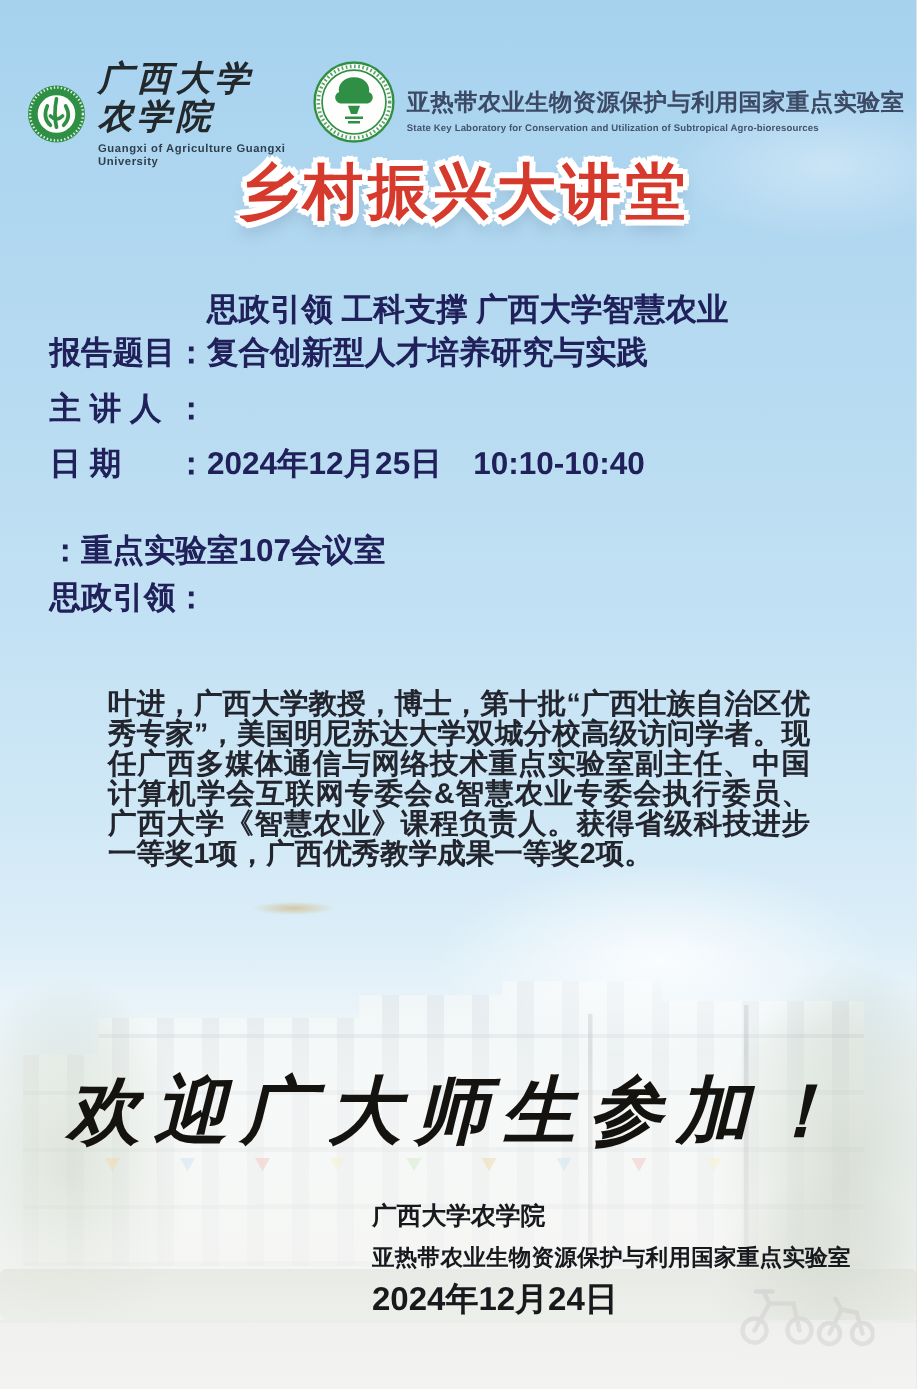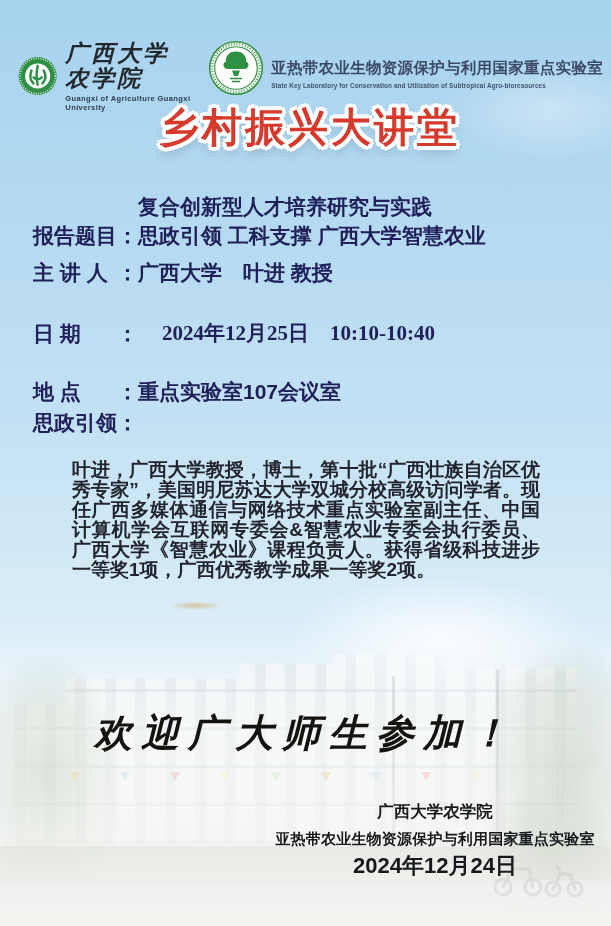--- a/index.html
+++ b/index.html
@@ -73,35 +73,35 @@
   }
 
   
   .info{ position:absolute; left:33px; top:192px; width:548px; color:#20205a; font-weight:700;
     font-size:21px; line-height:29px; }
   .row{ display:flex; align-items:flex-start; }
   .lbl{ flex:0 0 84px; white-space:nowrap; }
   .colon{ flex:0 0 21px; }
   .val{ flex:1; }
   .r-topic{ margin-bottom:8px;align-items:flex-end; }
-  .r-speaker{ margin-bottom:32px; }
+  .r-speaker{ margin-bottom:8px; }
   .r-date{ margin-bottom:29px; }
   .r-bio-head{ margin-top:2px; }
-  .serif{ font-family:Liberation Serif, serif;margin-left:24px; }
+  .serif{ font-family:Liberation Sans, sans-serif; }
 
   .bio{ position:absolute; left:72px; top:460px; width:468px;
     font-size:19px; line-height:20px; font-weight:600; color:#23252e; text-align:justify; }
 
   
   .welcome{ position:absolute; top:708px; left:0; width:100%; text-align:center;
     font-family:"DejaVu Serif","Liberation Serif",serif; font-style:italic; font-weight:900;
-    font-size:38px; letter-spacing:9px; color:#15130f; }
-
-  
-  .footer{ position:absolute; left:259px; top:798px; width:352px; text-align:center;
+    font-size:49px; letter-spacing:9px; color:#15130f; }
+
+  
+  .footer{ position:absolute; left:248px; top:798px; width:352px; text-align:left;
     color:#17191c; font-weight:800; }
   .footer .f1{ font-size:16.5px; line-height:27px; }
   .footer .f2{ font-size:15px;   line-height:27px; letter-spacing:.2px; }
   .footer .f3{ font-size:22px;   line-height:27px; }
 </style>
 </head>
 <body>
 
 <div class="poster">
 
@@ -174,36 +174,34 @@
     </div>
   </header>
 
   <h1 class="main-title">乡村振兴大讲堂</h1>
 
   <section class="info">
     <div class="row r-topic">
       <span class="lbl">报告题目</span>
         <span class="colon">：</span>
       <div class="val">
+        <div>思政引领 工科支撑 广西大学智慧农业</div>
         <div>复合创新型人才培养研究与实践</div>
-        <div>思政引领 工科支撑 广西大学智慧农业</div>
       </div>
     </div>
     <div class="row r-speaker">
       <span class="lbl">主 讲 人</span>
         <span class="colon">：</span>
-      <div class="val">广西大学　叶进 教授</div>
     </div>
     <div class="row r-date">
       <span class="lbl">日    期</span>
         <span class="colon">：</span>
       <div class="val serif">2024年12月25日　10:10-10:40</div>
     </div>
     <div class="row r-venue">
-      <span class="lbl">地    点</span>
         <span class="colon">：</span>
       <div class="val">
         <div>重点实验室107会议室</div>
       </div>
     </div>
     <div class="row r-bio-head">
       <span class="lbl" style="flex-basis:auto">思政引领</span>
         <span class="colon">：</span>
     </div>
   </section>

